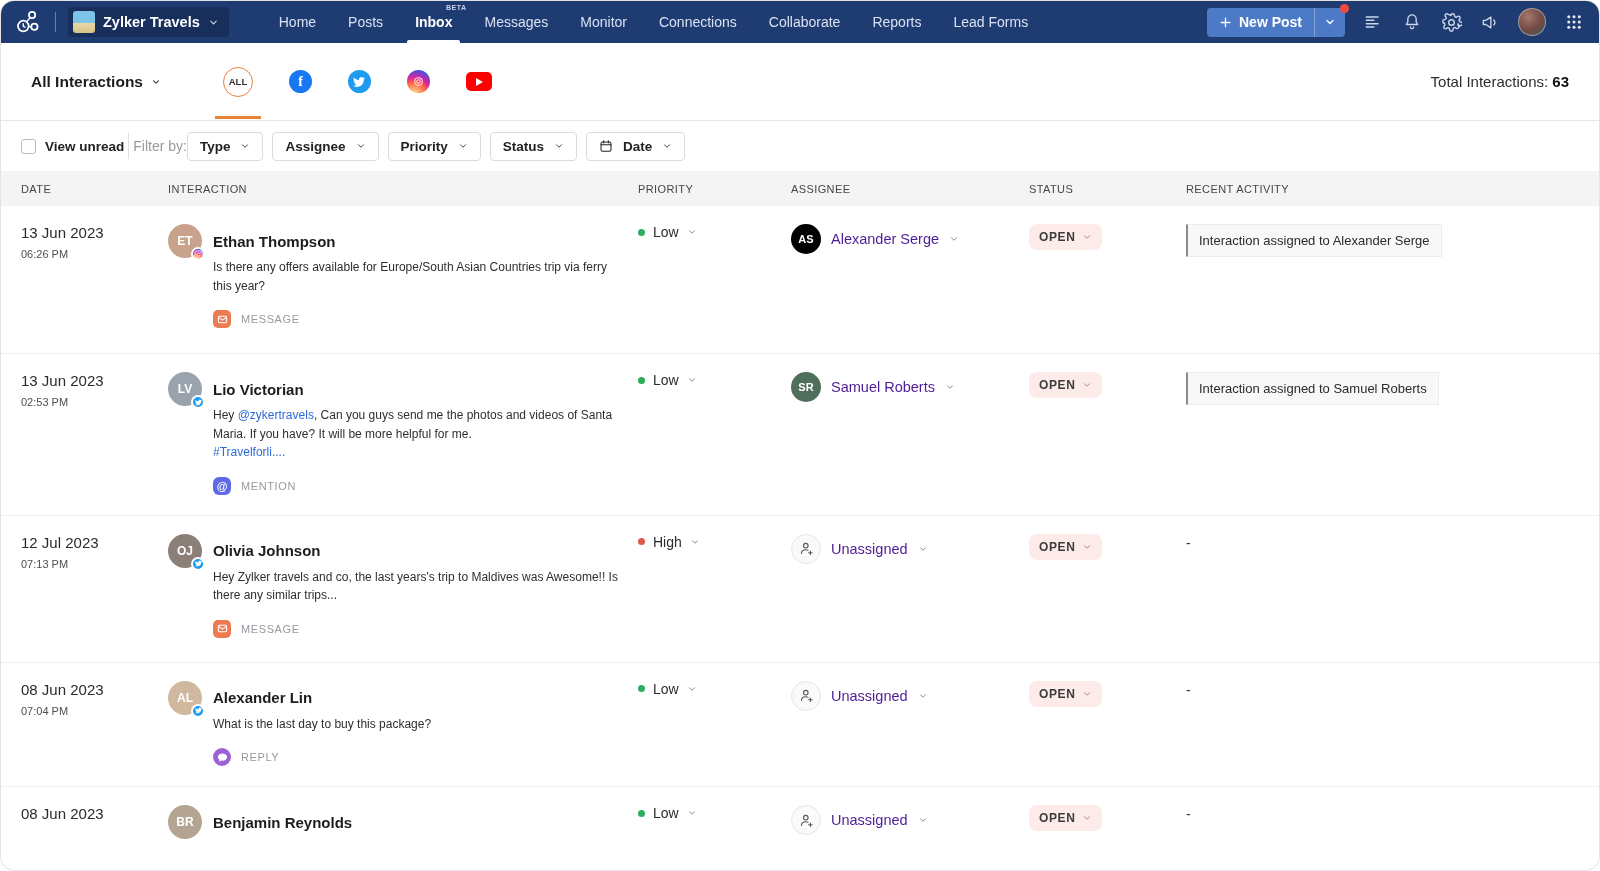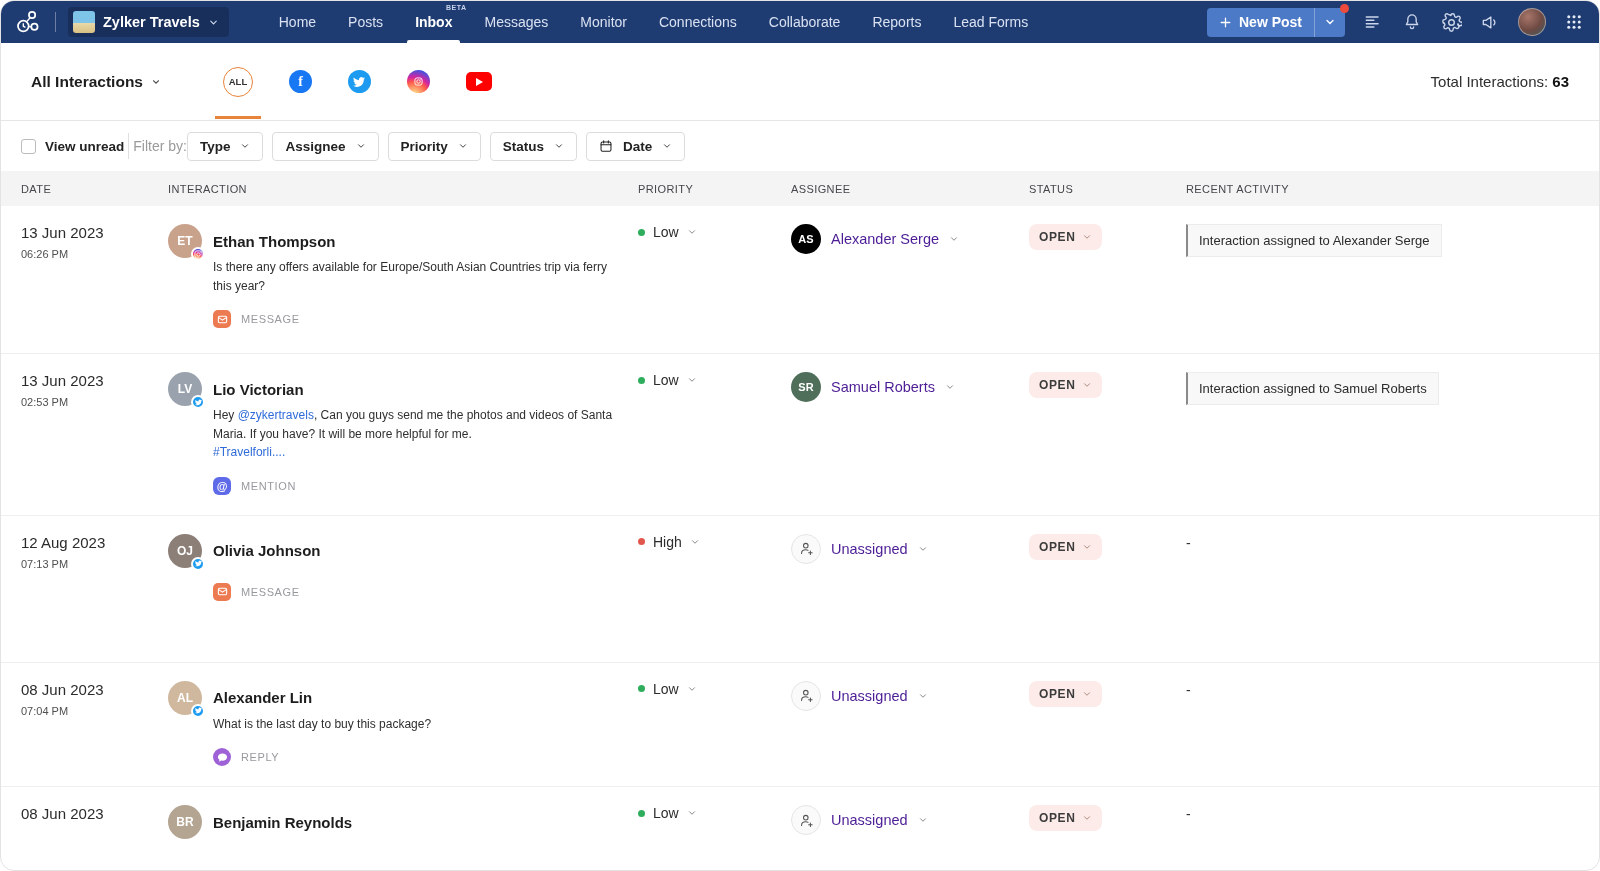--- a/index.html
+++ b/index.html
@@ -397,35 +397,36 @@
         <div><span class="status-pill">
             <span class="status-label">OPEN</span>
             <svg width="10" height="10" viewBox="0 0 24 24" fill="none" stroke="#b08a80" stroke-width="2.4" stroke-linecap="round" stroke-linejoin="round">
               <polyline points="6 9 12 15 18 9"></polyline>
             </svg>
           </span></div>
         <div><span class="act-box">Interaction assigned to Samuel Roberts</span></div>
       </div>
       <div class="row grid" style="min-height: 147px;">
         <div class="cell-date">
-          <div class="d">12 Aug 2023</div>
+          <div class="d">12 Jul 2023</div>
           <div class="t">07:13 PM</div>
         </div>
         <div>
           <div class="auth">
             <span class="av-wrap">
               <span class="av" style="background:#8c7f78">OJ</span>
               <span class="badge twitter">
                 <svg width="7" height="7" viewBox="0 0 24 24" fill="#fff">
                   <path d="M23.953 4.57a10 10 0 01-2.825.775 4.958 4.958 0 002.163-2.723c-.951.555-2.005.959-3.127 1.184a4.92 4.92 0 00-8.384 4.482C7.69 8.095 4.067 6.13 1.64 3.162a4.822 4.822 0 00-.666 2.475c0 1.71.87 3.213 2.188 4.096a4.904 4.904 0 01-2.228-.616v.06a4.923 4.923 0 003.946 4.827 4.996 4.996 0 01-2.212.085 4.936 4.936 0 004.604 3.417 9.867 9.867 0 01-6.102 2.105c-.39 0-.779-.023-1.17-.067a13.995 13.995 0 007.557 2.209c9.053 0 13.998-7.496 13.998-13.985 0-.21 0-.42-.015-.63A9.935 9.935 0 0024 4.59z"></path>
                 </svg>
               </span>
             </span>
             <span class="auth-name">Olivia Johnson</span>
           </div>
+          <div class="msg"><span>Hey Zylker travels and co, the last years's trip to Maldives was Awesome!! Is there any similar trips...</span></div>
           <div class="type-row">
             <span class="type-ic message">
               <svg width="11" height="11" viewBox="0 0 24 24" fill="none" stroke="#fff" stroke-width="2.4">
                 <rect x="3" y="5" width="18" height="14" rx="2.5"></rect>
                 <polyline points="4 8 12 13.5 20 8"></polyline>
               </svg>
             </span>
             <span class="type-label">MESSAGE</span>
           </div>
         </div>

